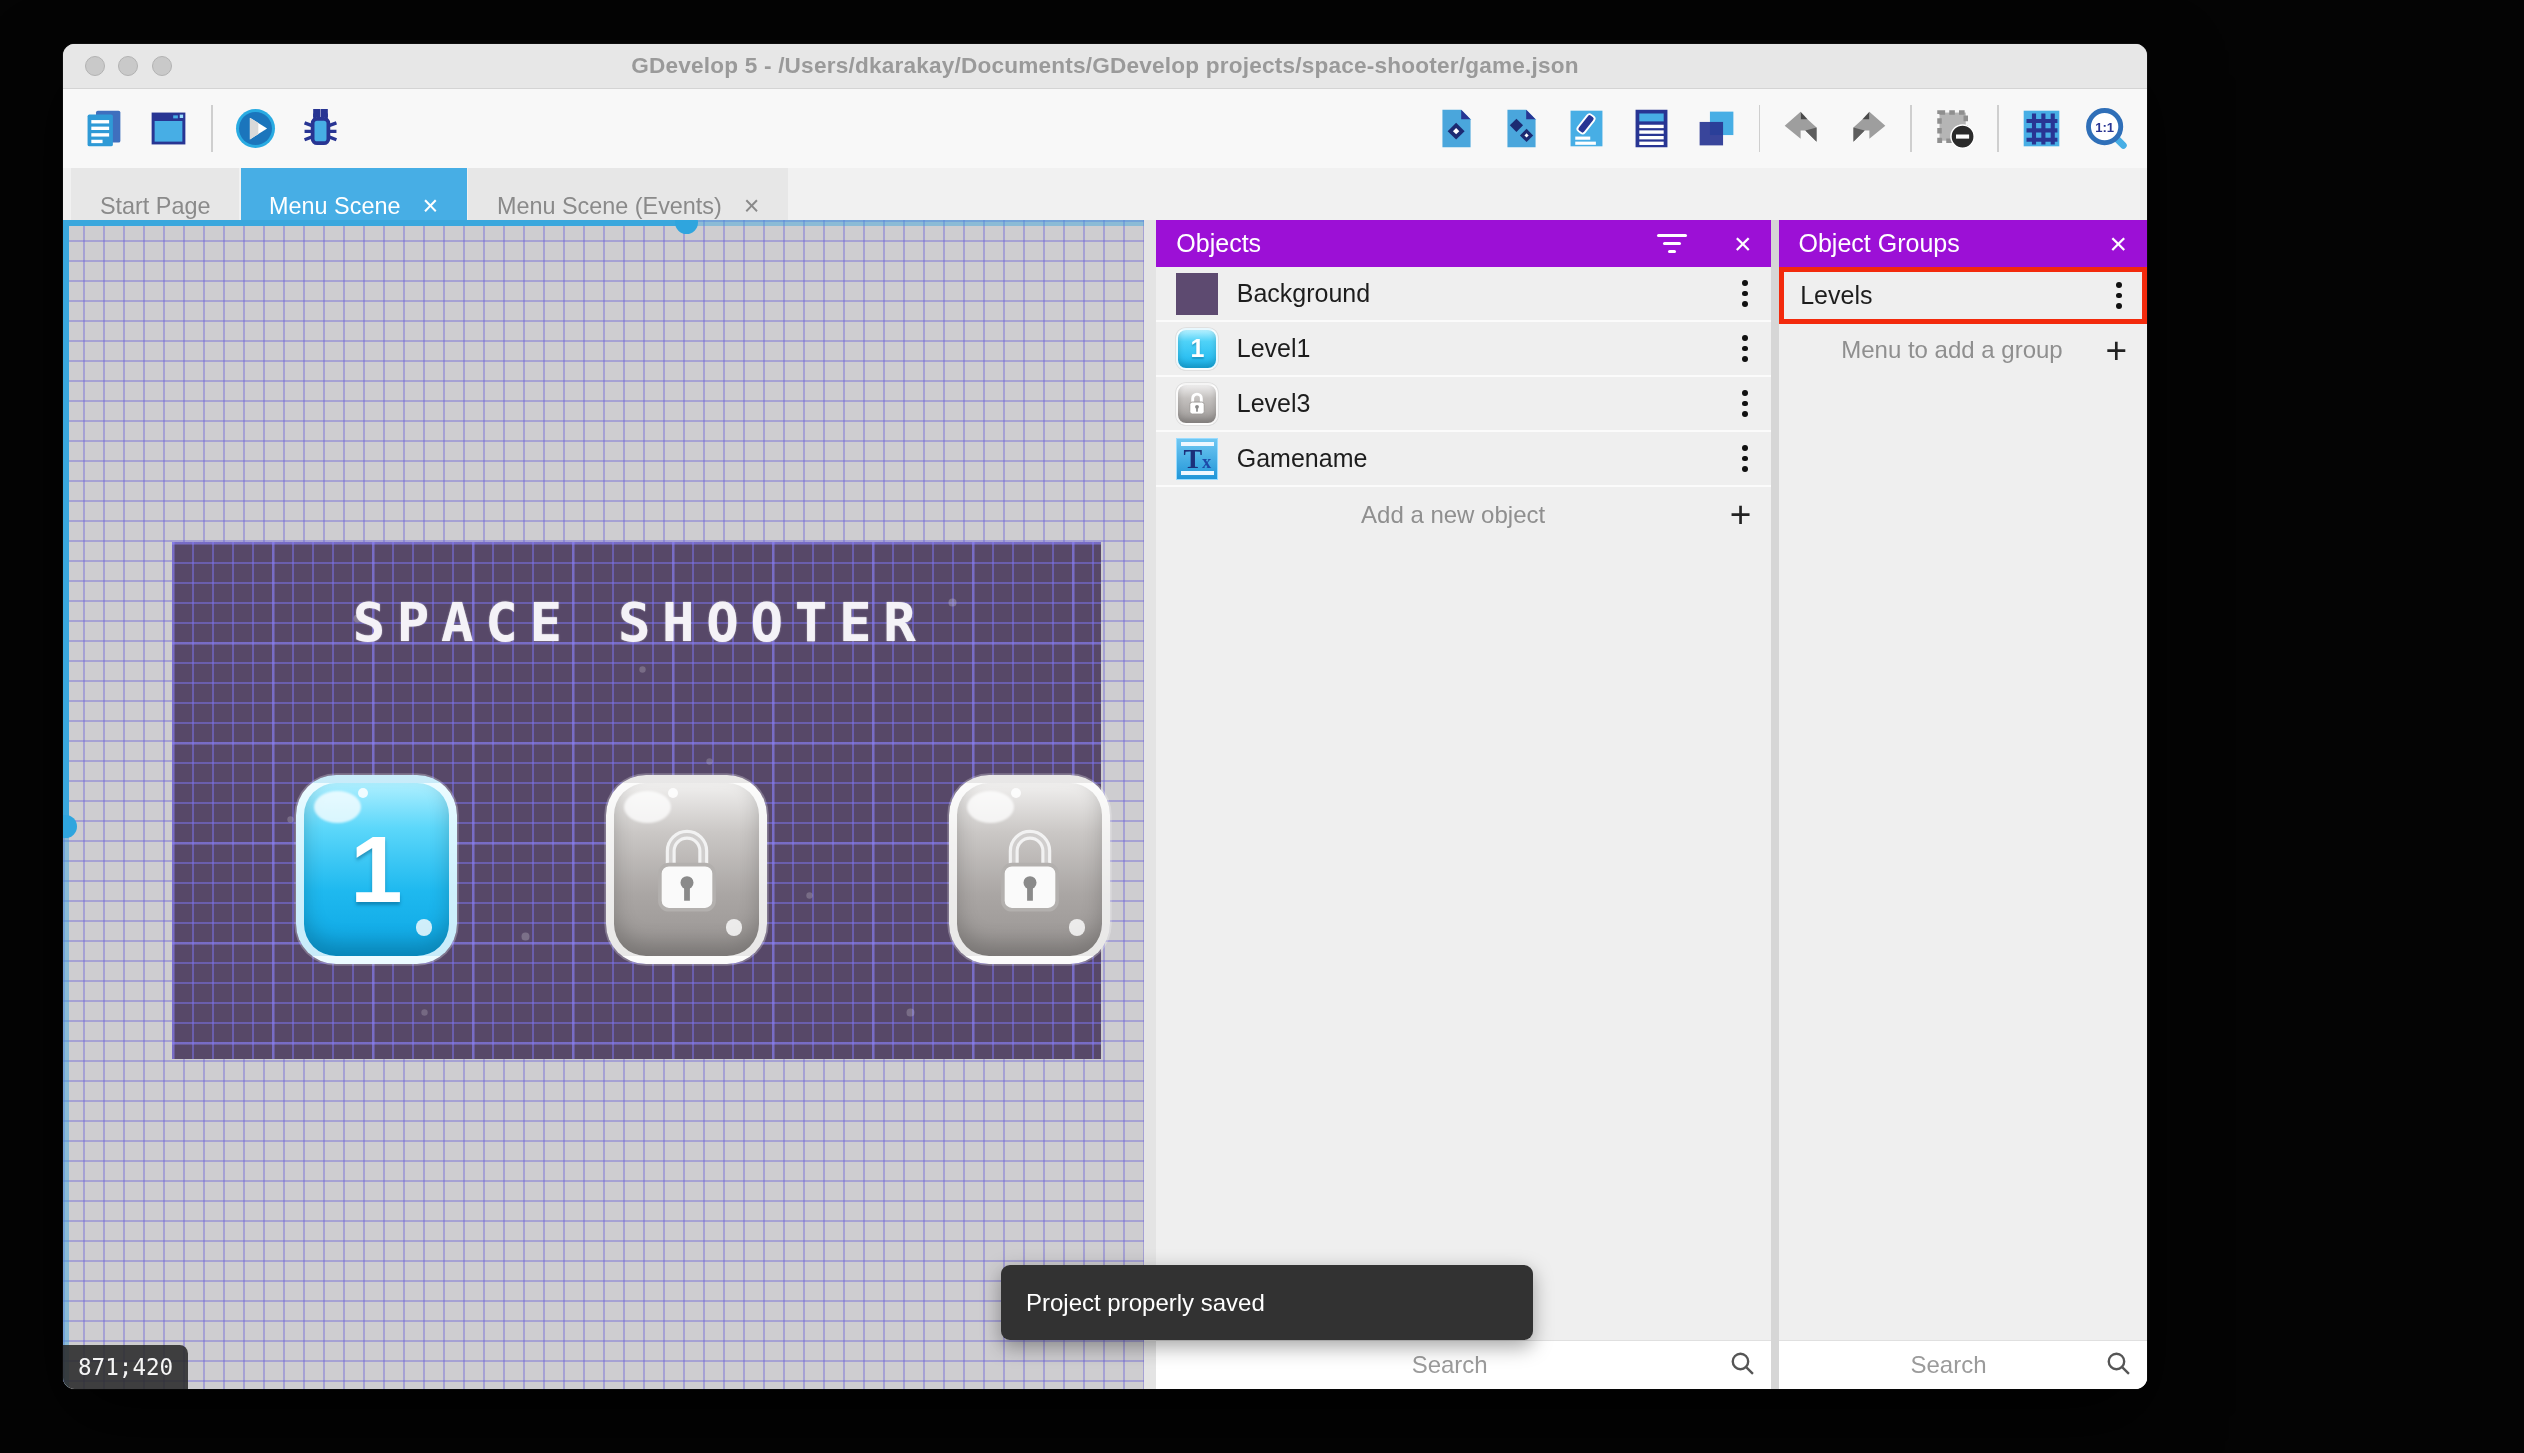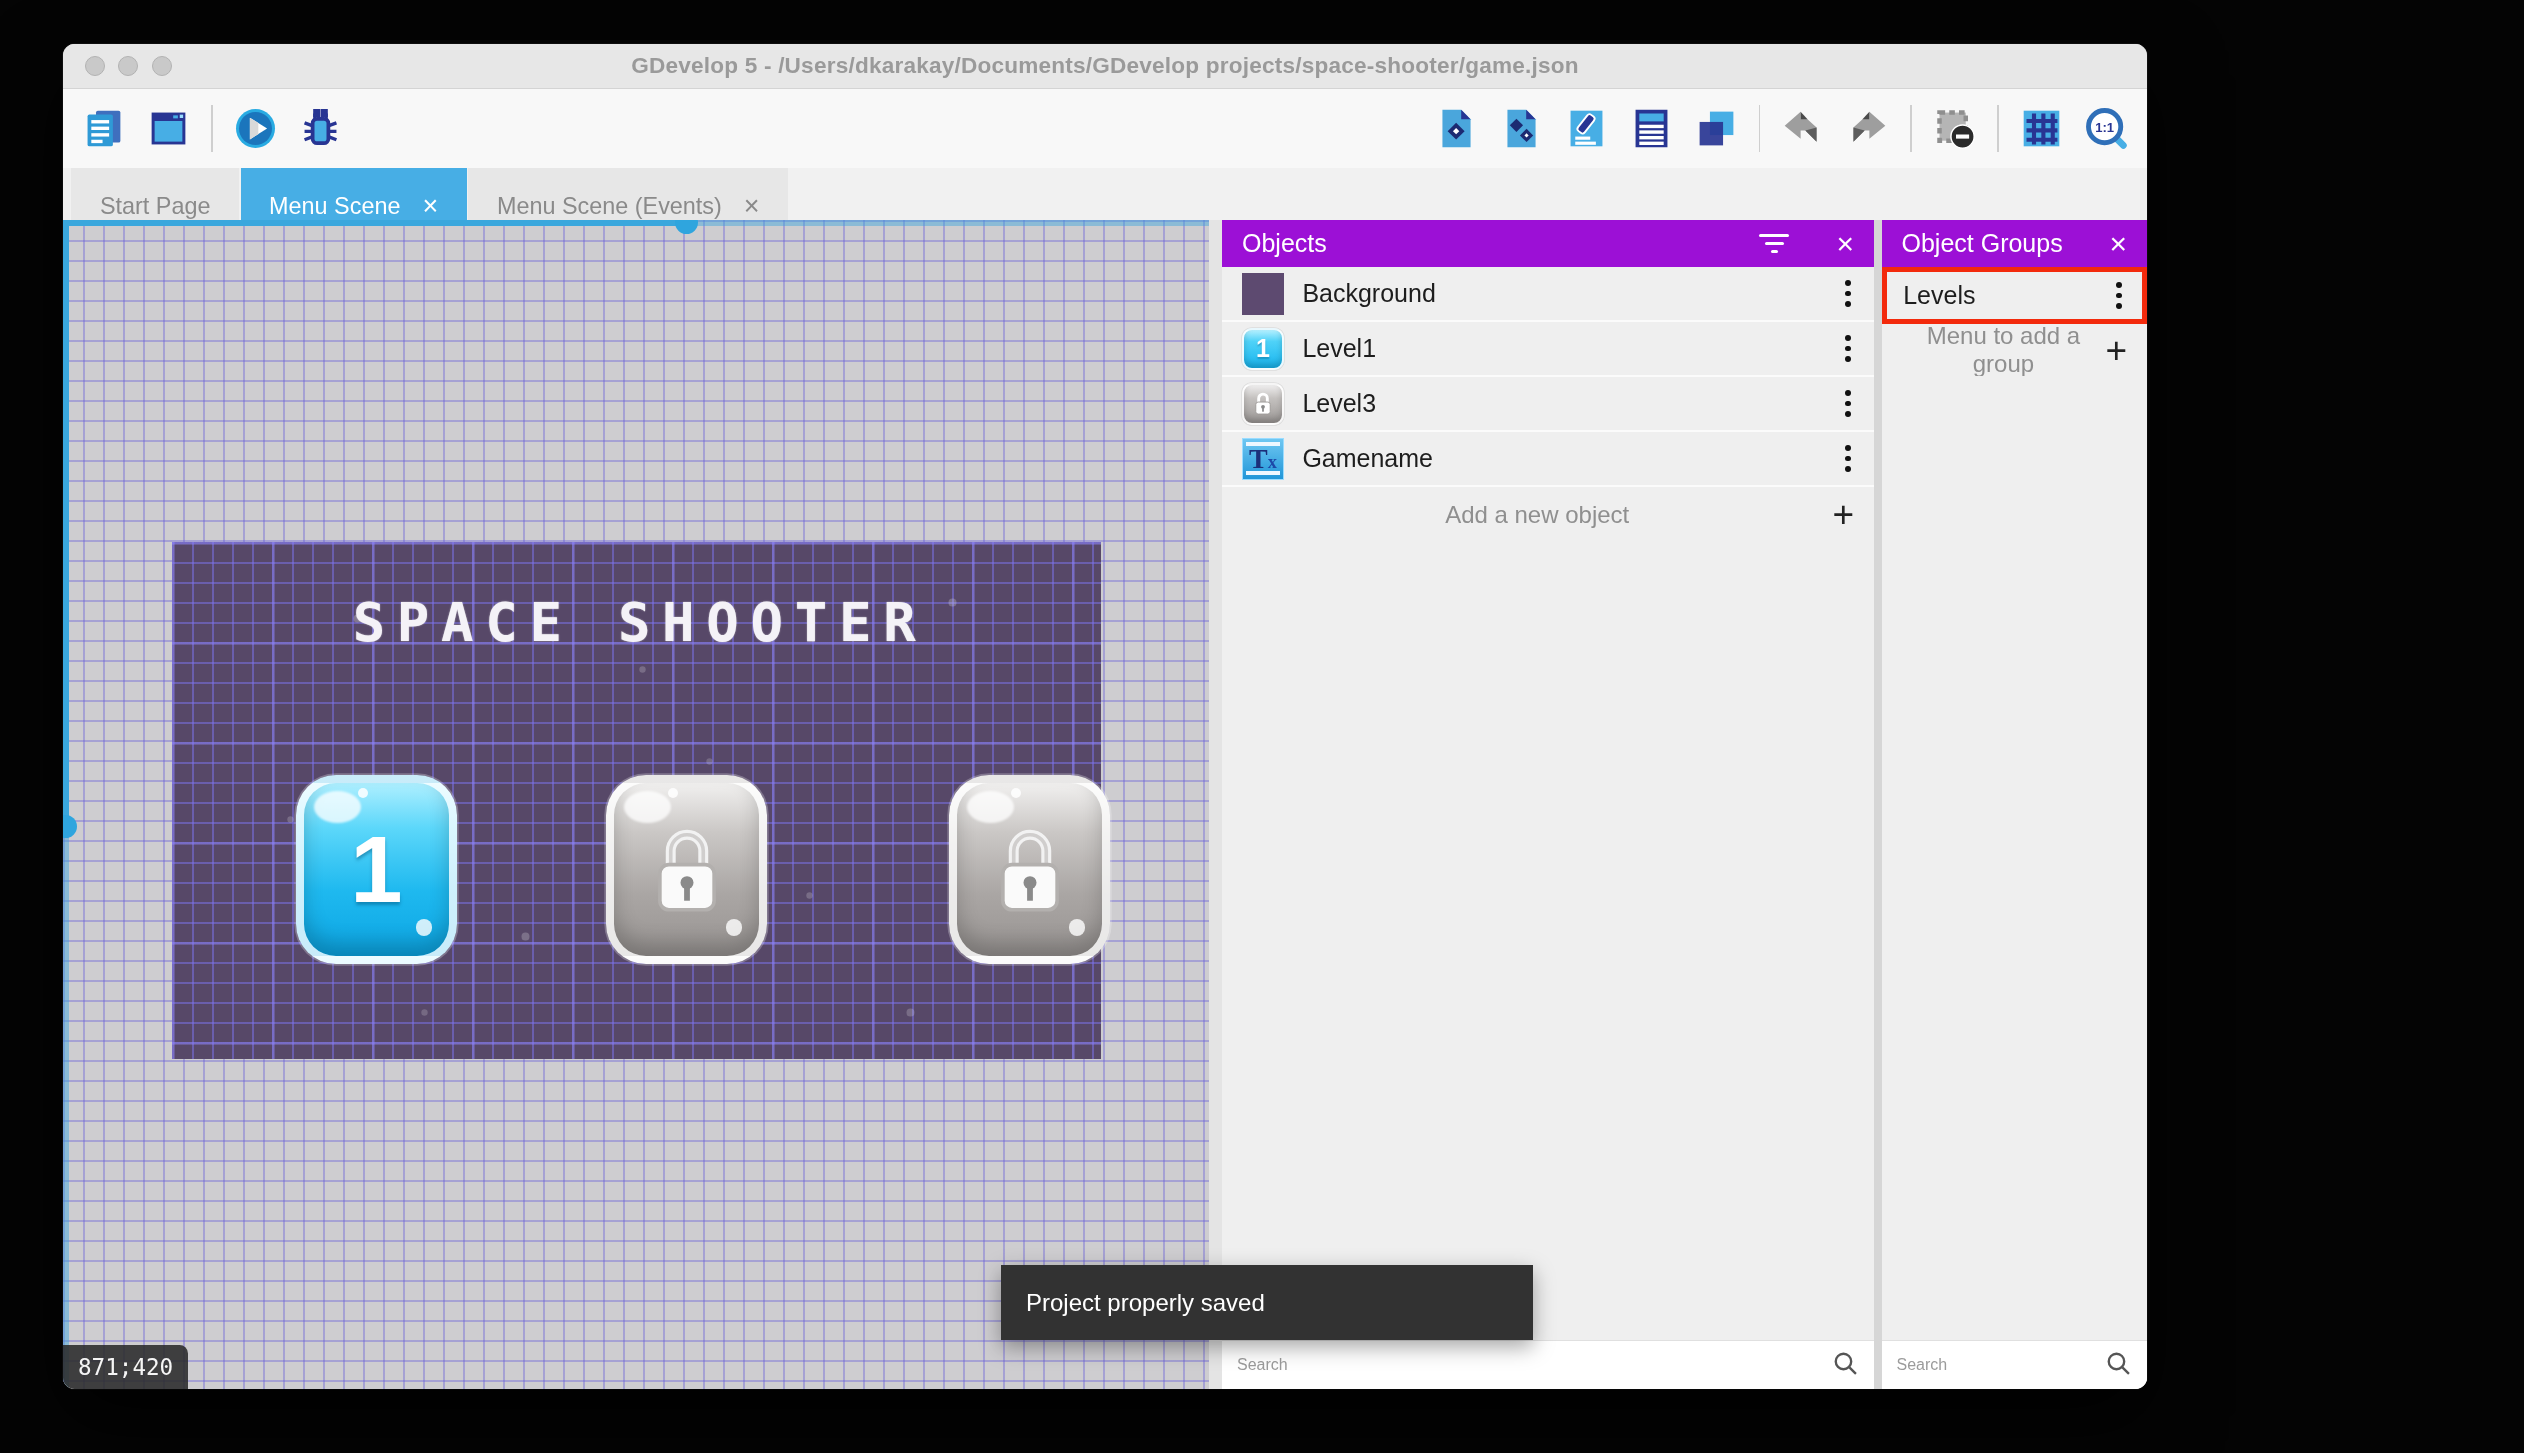--- a/index.html
+++ b/index.html
@@ -124,26 +124,26 @@
   .add-label { flex:1; text-align:center; font-size:24px; color:#8f8f8f; }
   .plus-glyph { font-size:37px; font-weight:300; color:#222; line-height:1; }
   .panel-fill { flex:1; background:#efefef; }
 
   .group-row { height:57px; display:flex; align-items:center; padding:0 16.7px; background:#efefef; }
   .group-row.highlighted { border:5.9px solid #f32a0c; }
   .group-label { flex:1; font-size:25px; color:#1d1d1d; }
   .group-add { height:52px; display:flex; align-items:center; padding:0 20px; background:#efefef; }
 
   .search-bar { height:49px; background:#ffffff; border-top:0.8px solid #e0e0e0; display:flex; align-items:center; padding:0 15px; flex:0 0 auto; }
-  .search-input { flex:1; border:none; outline:none; font-size:16px; color:#15803d; background:transparent; font-family:"Liberation Sans",sans-serif; }
+  .search-input { flex:1; border:none; outline:none; font-size:24px; color:#15803d; background:transparent; font-family:"Liberation Sans",sans-serif;text-align:center; }
   .search-input::placeholder { color:#9b9b9b; }
   .search-icon svg { width:28.5px; height:28.5px; }
 
   
-  .toast { position:absolute; left:938px; top:1221px; width:532px; height:75px; background:#323232; border-radius:0;
+  .toast { position:absolute; left:938px; top:1221px; width:532px; height:75px; background:#323232; border-radius:9px;
     display:flex; align-items:center; padding:0 25px; box-shadow:0 6.7px 20px rgba(0,0,0,0.35); z-index:50; }
   .toast-text { color:#ffffff; font-size:24px; }
 
   .lock-svg { display:block; }
 </style>
 </head>
 <body>
 
 <div class="stage">
   <div class="window">

